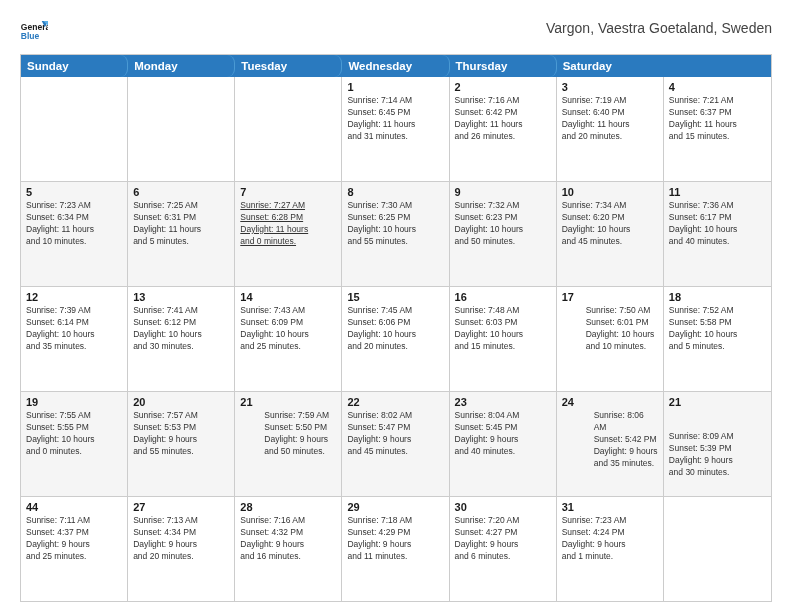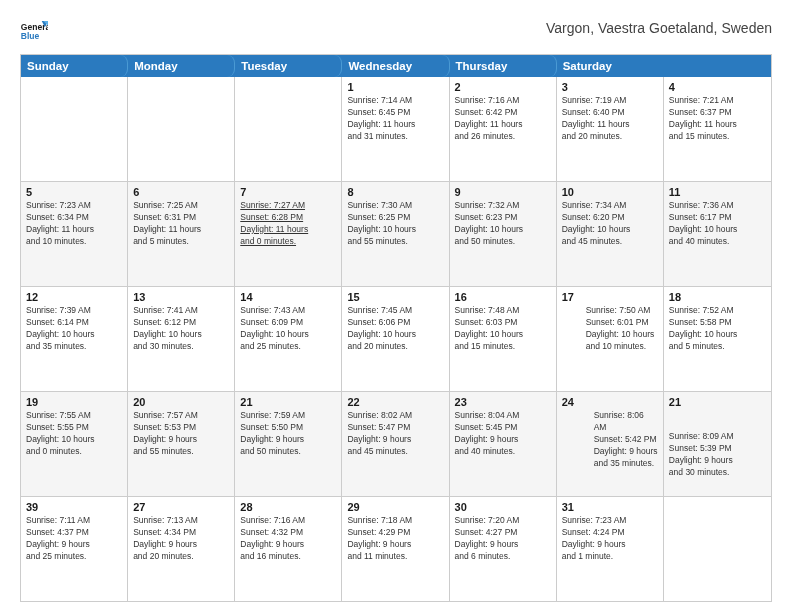--- a/index.html
+++ b/index.html
@@ -277,21 +277,21 @@
           </div>
           <div class="cal-cell alt-bg">
             <span class="day-num">20</span>
             <div class="cell-text" style="white-space: pre-line;">Sunrise: 7:57 AM
 Sunset: 5:53 PM
 Daylight: 9 hours
 and 55 minutes.</div>
           </div>
           <div class="cal-cell alt-bg">
             <span class="day-num">21</span>
-            <div class="cell-text" style="white-space: pre-line;">Sunrise: 7:59 AM
+            <div class="cell-text" style="white-space: pre-line; margin-left: 24px;">Sunrise: 7:59 AM
 Sunset: 5:50 PM
 Daylight: 9 hours
 and 50 minutes.</div>
           </div>
           <div class="cal-cell alt-bg">
             <span class="day-num">22</span>
             <div class="cell-text" style="white-space: pre-line;">Sunrise: 8:02 AM
 Sunset: 5:47 PM
 Daylight: 9 hours
 and 45 minutes.</div>
@@ -313,21 +313,21 @@
           <div class="cal-cell alt-bg">
             <span class="day-num">21</span>
             <div class="cell-text" style="white-space: pre-line; margin-top: 23px;">Sunrise: 8:09 AM
 Sunset: 5:39 PM
 Daylight: 9 hours
 and 30 minutes.</div>
           </div>
         </div>
         <div class="cal-row">
           <div class="cal-cell">
-            <span class="day-num">39</span>
+            <span class="day-num">44</span>
             <div class="cell-text" style="white-space: pre-line;">Sunrise: 7:11 AM
 Sunset: 4:37 PM
 Daylight: 9 hours
 and 25 minutes.</div>
           </div>
           <div class="cal-cell">
             <span class="day-num">27</span>
             <div class="cell-text" style="white-space: pre-line;">Sunrise: 7:13 AM
 Sunset: 4:34 PM
 Daylight: 9 hours

